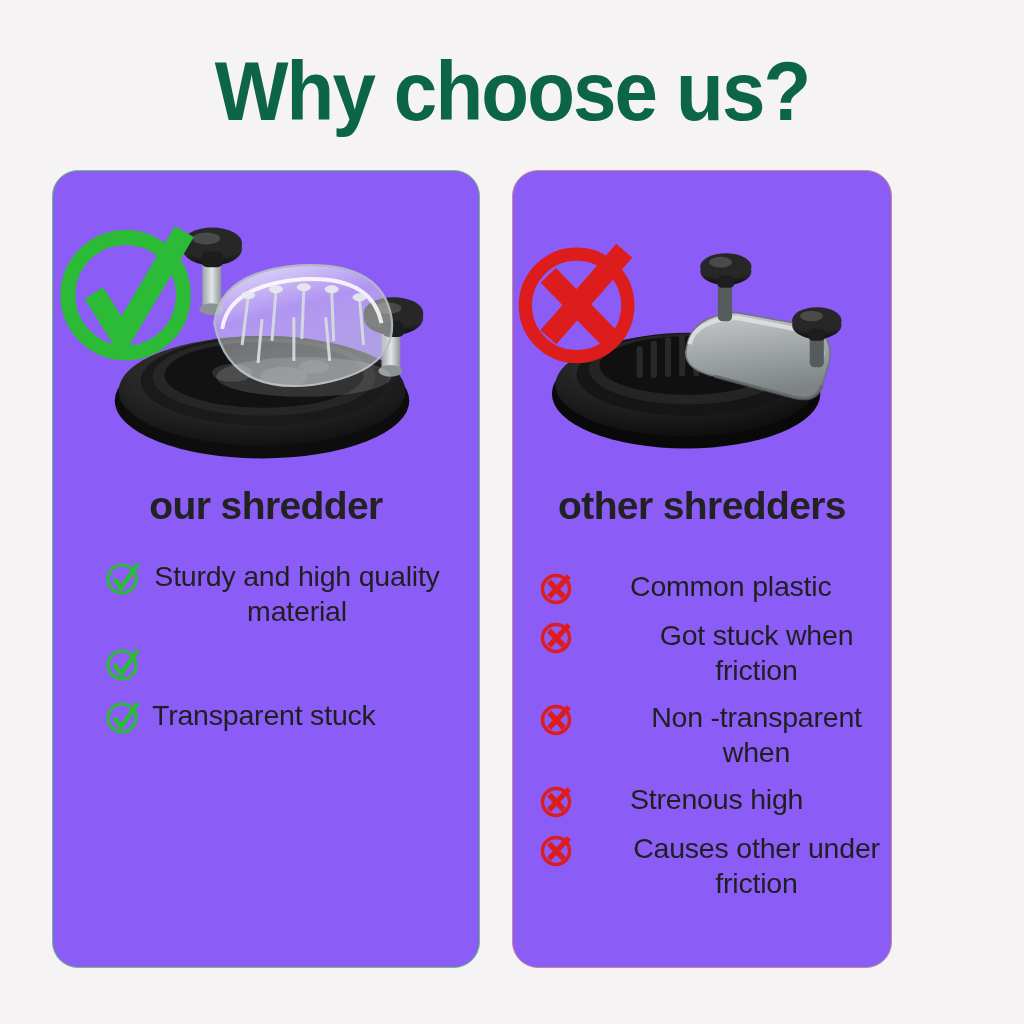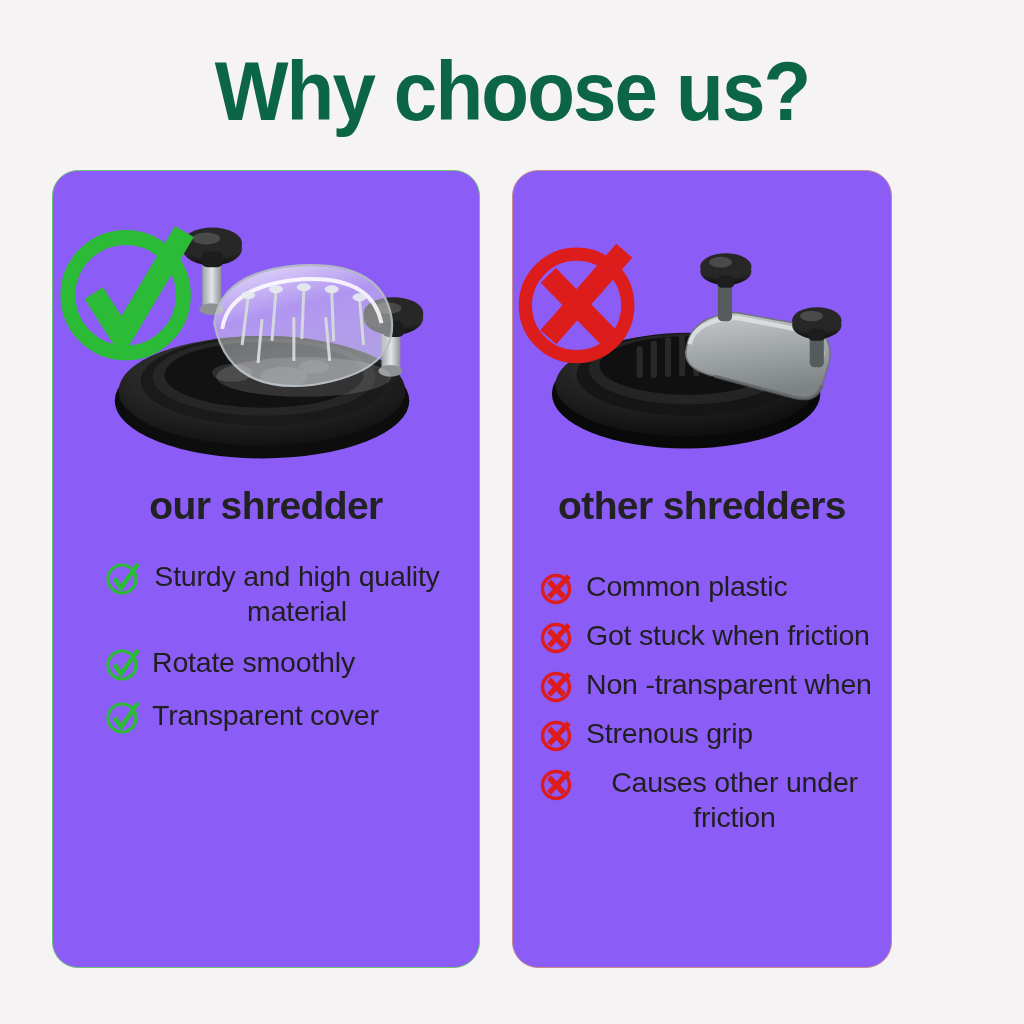--- a/index.html
+++ b/index.html
@@ -144,20 +144,21 @@
     font-size: 28.5px;
     line-height: 35px;
     color: #1f1f1f;
     letter-spacing: -0.2px;
   }
   .list-good .feature-text {
     max-width: 290px;
   }
   .list-bad .feature-text {
     max-width: 330px;
+    margin-left: 44px;
   }
   .feature-text.wrapable {
     white-space: normal;
   }
 </style>
 </head>
 <body>
 
 <div class="page-title">Why choose us?</div>
 
@@ -257,30 +258,29 @@
         </span>
         <span class="feature-text wrapable">Sturdy and high quality material</span>
       </li>
       <li class="feature-item">
         <span class="bullet-icon">
           <svg viewBox="0 0 36 36">
             <circle cx="17" cy="19" r="14" fill="none" stroke="#2CBB36" stroke-width="3.2"></circle>
             <path d="M9.5 18.5 L16 28 L33 4" fill="none" stroke="#2CBB36" stroke-width="4.6" stroke-linecap="butt" stroke-linejoin="miter"></path>
           </svg>
         </span>
-        <span class="feature-text">Rotate smoothly</span>
       </li>
       <li class="feature-item">
         <span class="bullet-icon">
           <svg viewBox="0 0 36 36">
             <circle cx="17" cy="19" r="14" fill="none" stroke="#2CBB36" stroke-width="3.2"></circle>
             <path d="M9.5 18.5 L16 28 L33 4" fill="none" stroke="#2CBB36" stroke-width="4.6" stroke-linecap="butt" stroke-linejoin="miter"></path>
           </svg>
         </span>
-        <span class="feature-text">Transparent cover</span>
+        <span class="feature-text">Transparent stuck</span>
       </li>
     </ul>
   </div>
 
   <div class="card card-bad">
 
     <div class="product-area">
       <svg class="product-svg" viewBox="0 0 428 268">
         <defs>
           <radialGradient id="gBase2" cx="42%" cy="30%" r="80%">
@@ -374,21 +374,21 @@
         <span class="feature-text">Non -transparent when</span>
       </li>
       <li class="feature-item">
         <span class="bullet-icon">
           <svg viewBox="0 0 36 36">
             <circle cx="17" cy="19" r="13.5" fill="none" stroke="#DD1C1C" stroke-width="3.4"></circle>
             <path d="M10 11.5 L25 27" stroke="#DD1C1C" stroke-width="5.4" stroke-linecap="butt"></path>
             <path d="M10 27 L30 6" stroke="#DD1C1C" stroke-width="5.4" stroke-linecap="butt"></path>
           </svg>
         </span>
-        <span class="feature-text">Strenous grip</span>
+        <span class="feature-text">Strenous high</span>
       </li>
       <li class="feature-item">
         <span class="bullet-icon">
           <svg viewBox="0 0 36 36">
             <circle cx="17" cy="19" r="13.5" fill="none" stroke="#DD1C1C" stroke-width="3.4"></circle>
             <path d="M10 11.5 L25 27" stroke="#DD1C1C" stroke-width="5.4" stroke-linecap="butt"></path>
             <path d="M10 27 L30 6" stroke="#DD1C1C" stroke-width="5.4" stroke-linecap="butt"></path>
           </svg>
         </span>
         <span class="feature-text wrapable">Causes other under friction</span>

